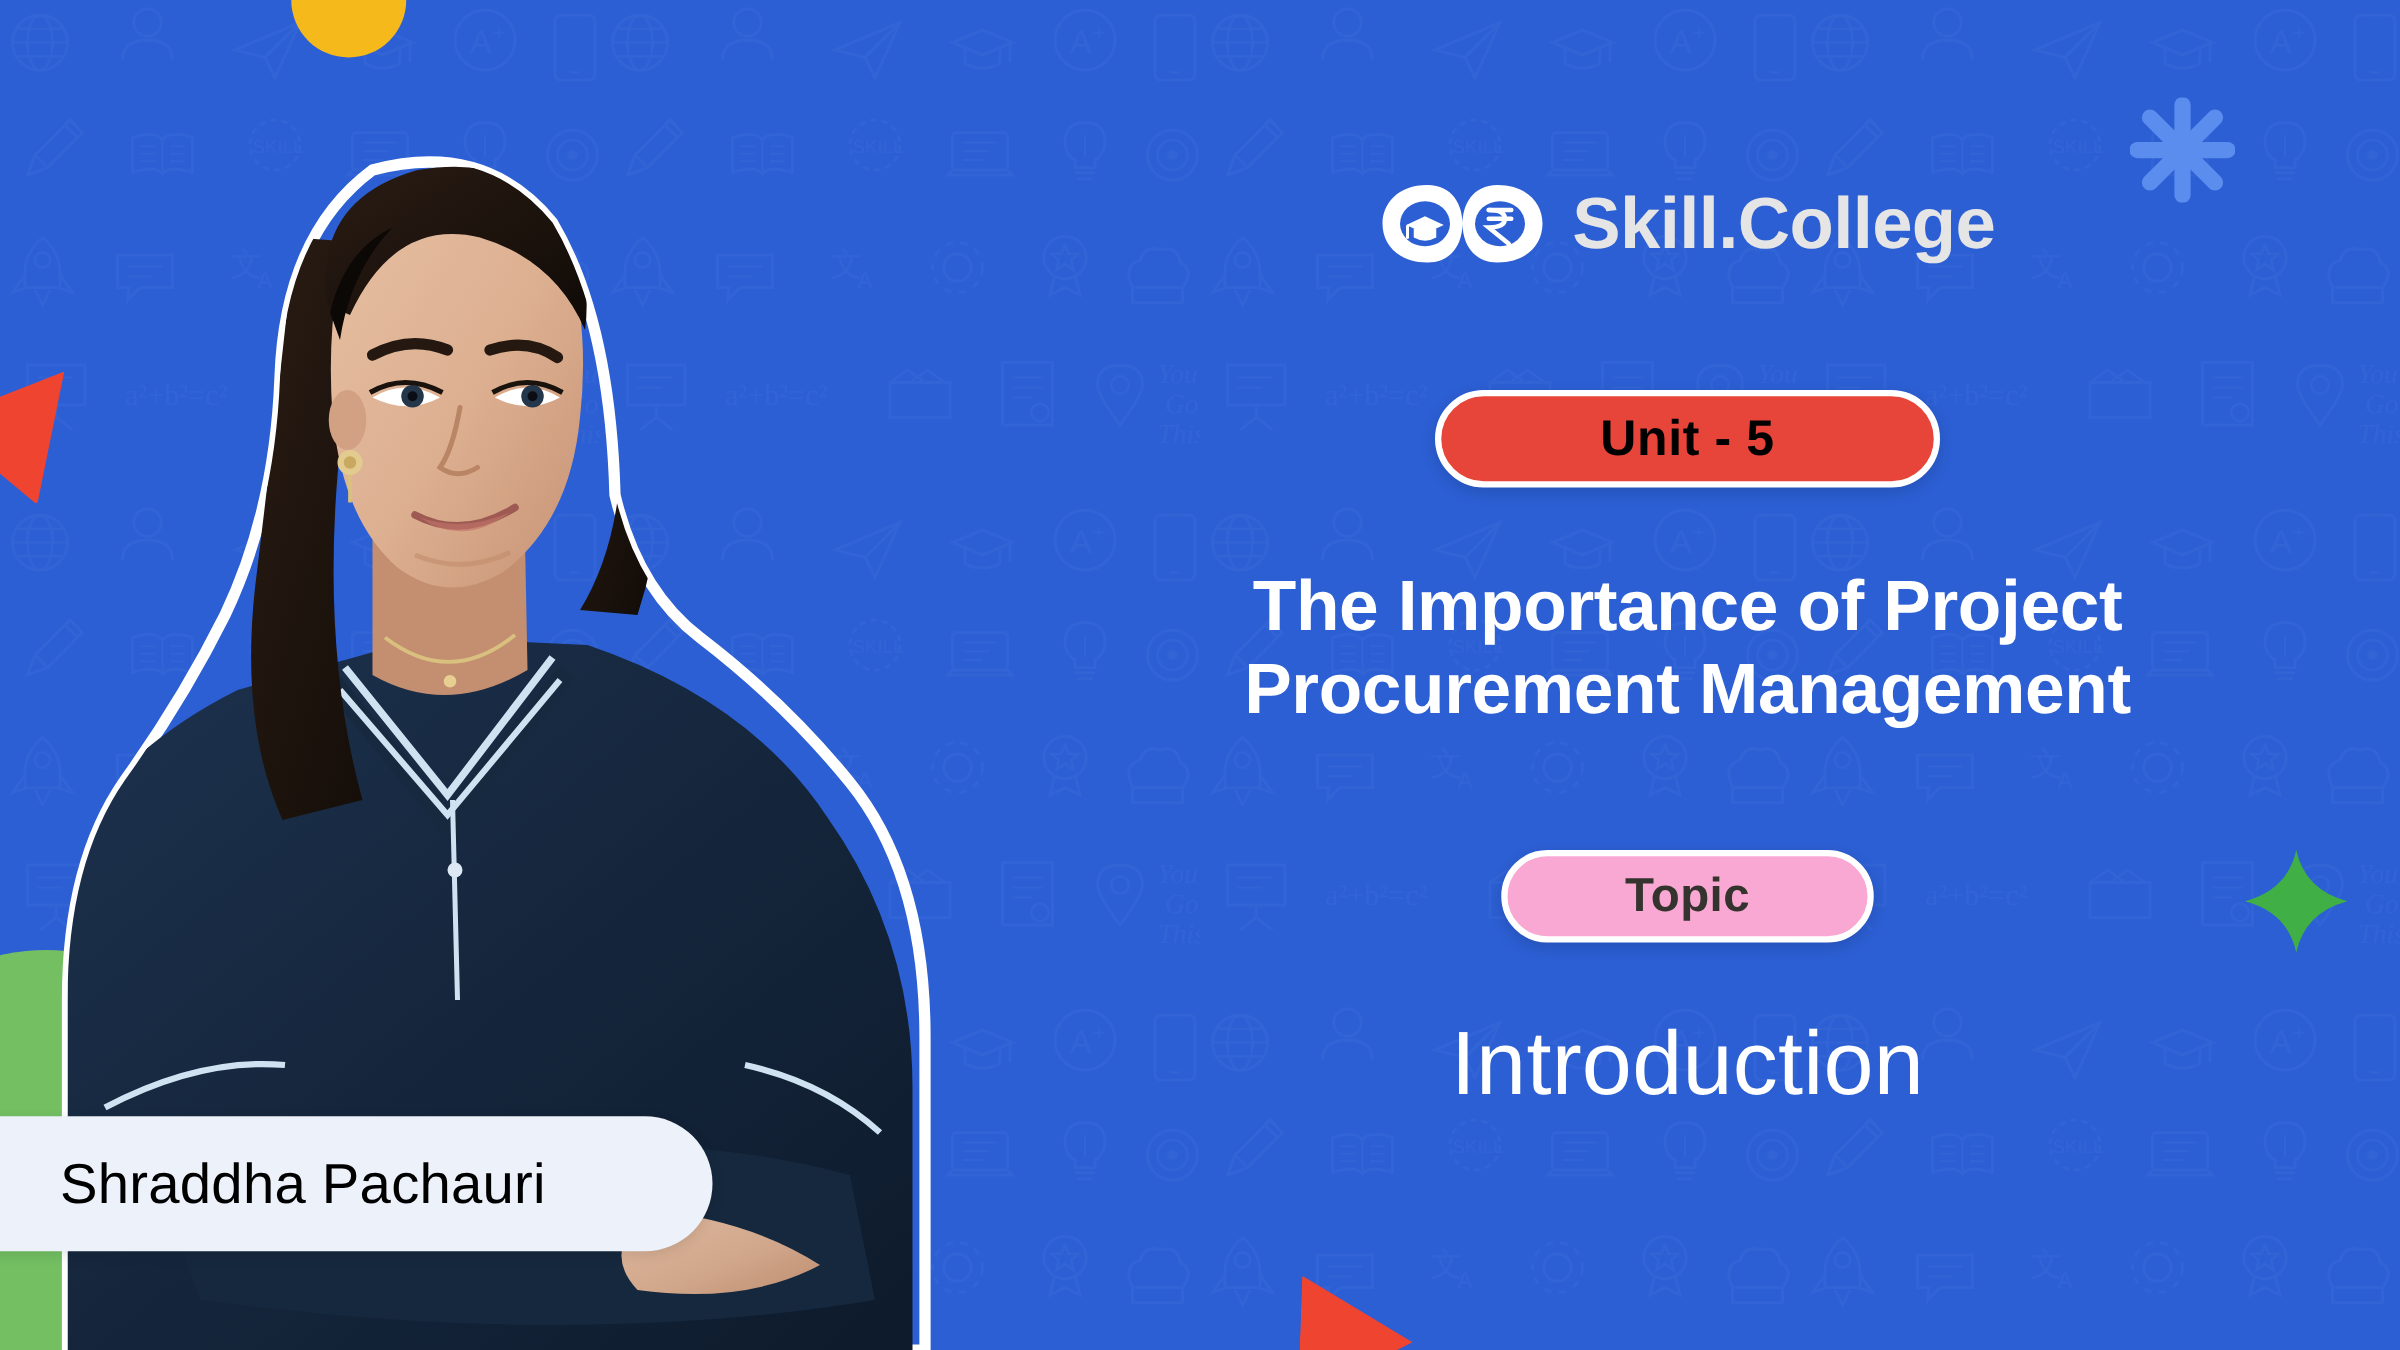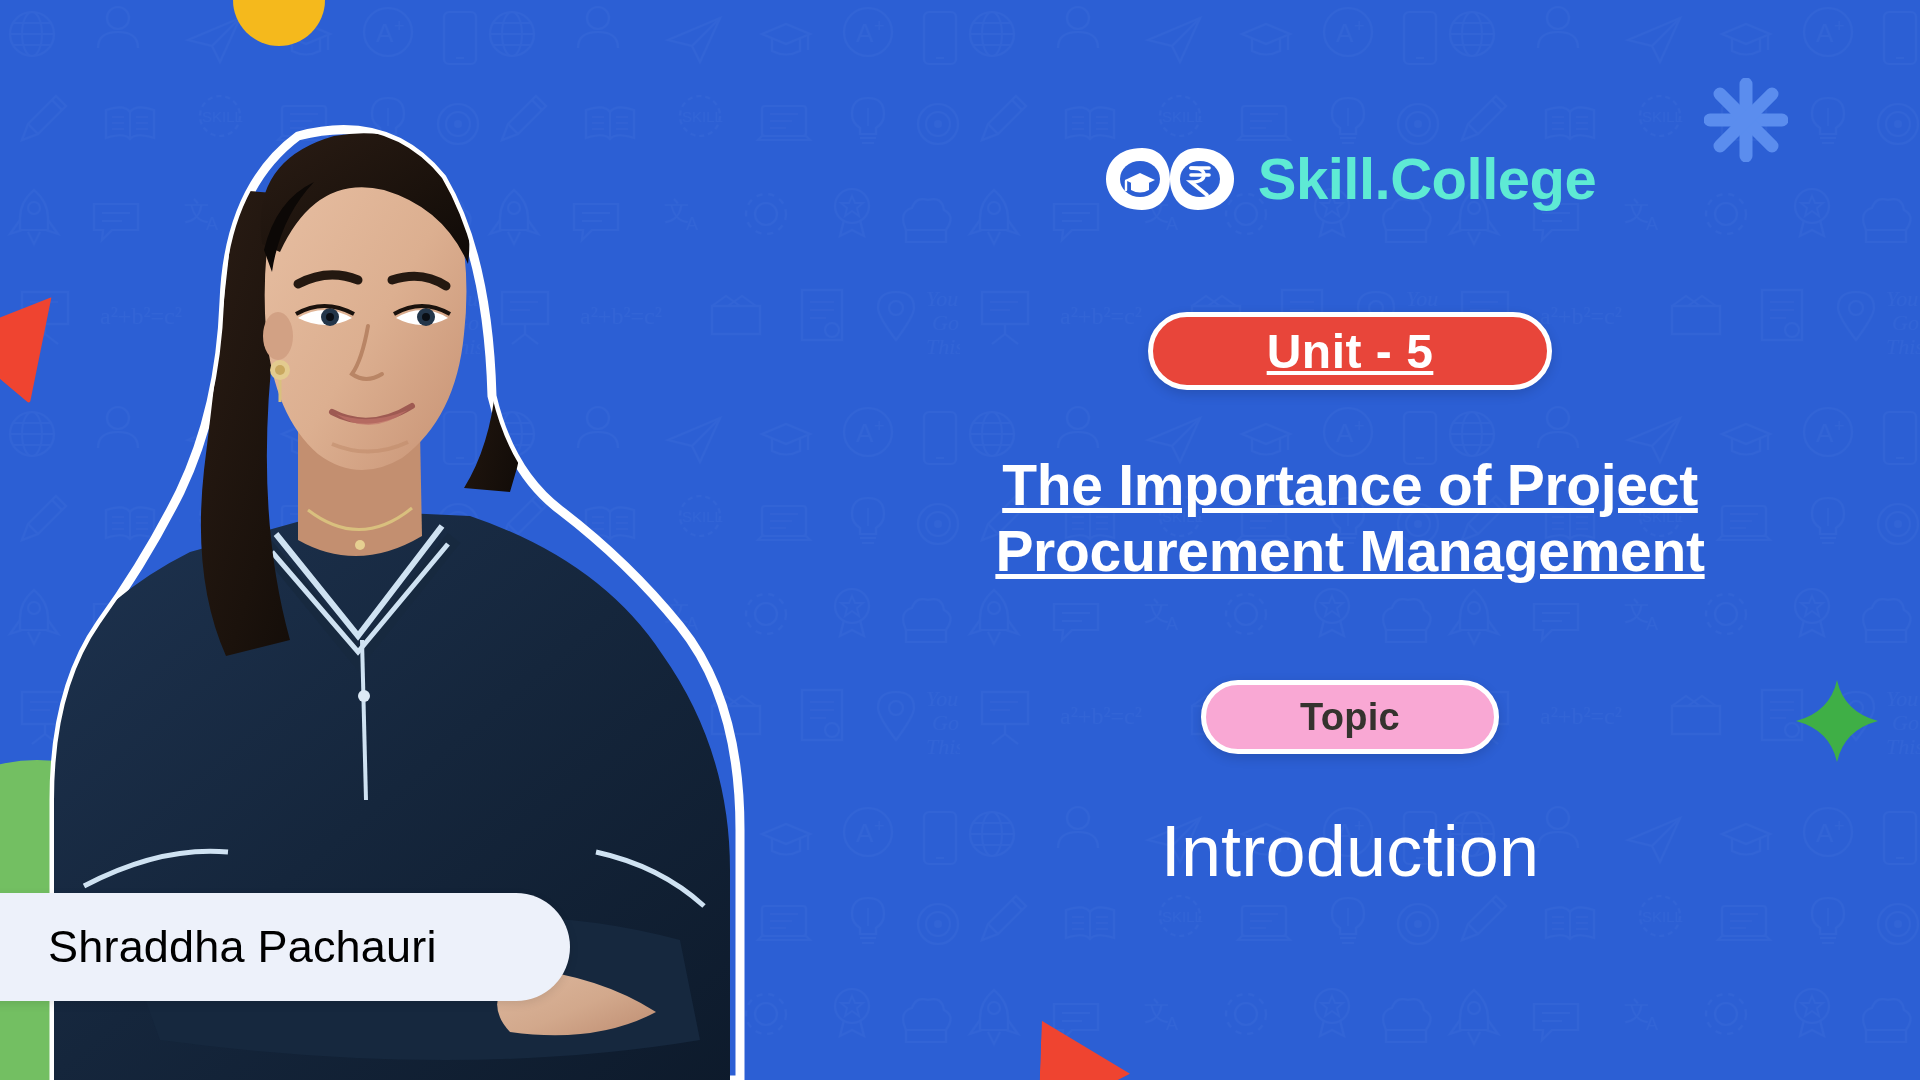--- a/index.html
+++ b/index.html
@@ -108,54 +108,52 @@
   #brand {
     display:flex; align-items:center;
     gap:22px;
     margin-top:140px;
   }
   #brand .brand-mark { width:132px; height:78px; flex:0 0 auto; }
   #brand .brand-mark svg { width:100%; height:100%; display:block; }
   #brand .brand-name {
     font-size:58px;
     font-weight:bold;
-    color:#5eead4;
+    color:#e5e5e5;
     letter-spacing:-0.5px;
     line-height:1;
   }
 
   
   #unit-badge {
     margin-top:94px;
     display:inline-flex; align-items:center; justify-content:center;
     min-width:404px; height:78px;
     padding:0 44px;
     background:#E8453A;
     border:5px solid #FFFFFF;
     border-radius:44px;
     box-shadow:0 4px 12px rgba(0,0,0,0.14);
   }
   #unit-badge .unit-text {
-    font-size:48px; font-weight:bold;
-    color:#ffffff; letter-spacing:0.5px;
+    font-size:40px; font-weight:bold;
+    color:#000000; letter-spacing:0.5px;
     white-space:nowrap;
-    text-decoration:underline;
   }
 
   
   #lesson-title {
     margin-top:62px;
     width:1000px;
     text-align:center;
     font-size:57px;
     font-weight:bold;
     line-height:1.16;
     color:#FFFFFF;
     letter-spacing:-0.3px;
-    text-decoration:underline;
   }
 
   
   #topic-badge {
     margin-top:96px;
     display:inline-flex; align-items:center; justify-content:center;
     min-width:298px; height:74px;
     padding:0 46px;
     background:#f9a8d4;
     border:5px solid #FFFFFF;

